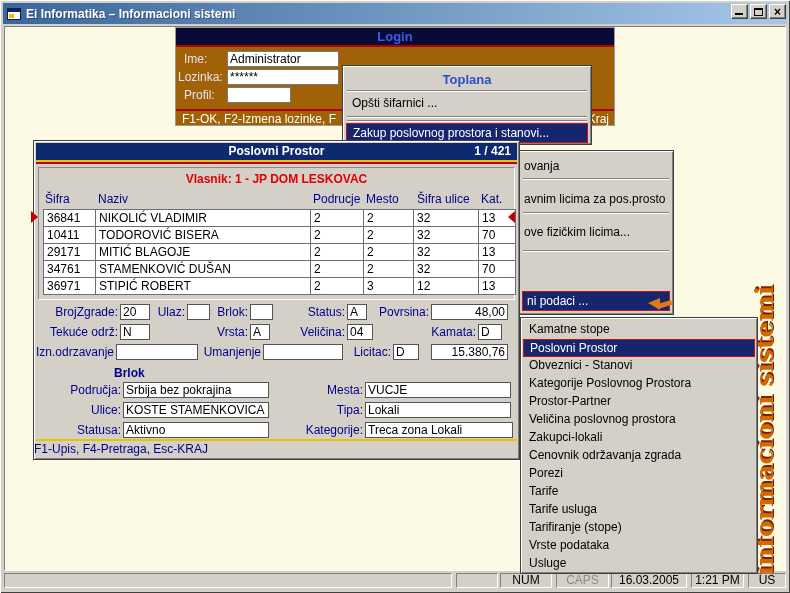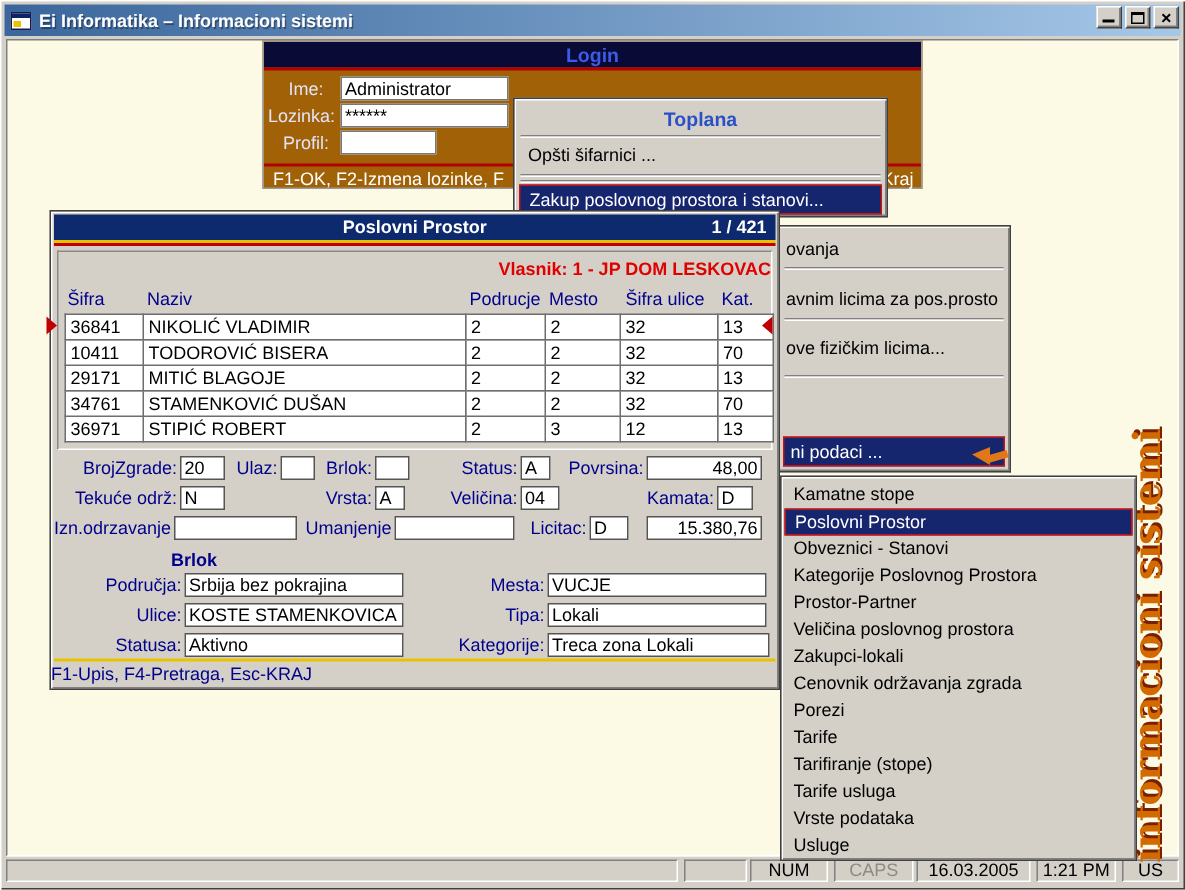--- a/index.html
+++ b/index.html
@@ -32,32 +32,32 @@
 .mitem.selected{background:var(--highlight_bg);border:1px solid var(--highlight_border);color:#fff;height:20px;line-height:18px}
 .tbox{position:absolute;height:16px;background:#fff;border:1px solid #545454;font-size:12px;line-height:14px;color:#000;
  padding:0 2px;overflow:hidden;white-space:nowrap}
 .tbox.num{text-align:right}
 .fl{position:absolute;color:var(--label_navy);font-size:12px;text-align:right;line-height:16px;white-space:nowrap}
 
 .login{position:absolute;left:175px;top:27px;width:440px;height:99px;background:#a16207;border:1px solid #9a9a9a;z-index:2}
 .login-tb{position:absolute;left:0;top:0;width:100%;height:17px;background:#0A0A36;text-align:center;
  font-weight:bold;font-size:13px;line-height:17px;color:var(--login_title)}
 .redline{position:absolute;left:0;width:100%;height:2px;background:#B40000}
-.ll{position:absolute;color:#E4E4F8;font-size:12px;text-align:center;line-height:16px}
+.ll{position:absolute;color:#E4E4F8;font-size:12px;text-align:left;line-height:16px}
 .lbox{position:absolute;height:16px;background:#fff;border:1px solid #777;font-size:12px;line-height:14px;color:#000;padding:0 2px}
 .login-foot{position:absolute;left:6px;top:84px;color:#fff;font-size:12px;white-space:nowrap}
 .login-foot-r{position:absolute;right:5px;top:84px;color:#fff;font-size:12px}
 
 .pp{position:absolute;left:33px;top:140px;width:487px;height:320px;z-index:4}
 .pp-title{position:absolute;left:2px;top:2px;width:481px;height:17px;background:var(--navy_title);color:#fff;
  font-weight:bold;font-size:12px;line-height:17px;text-align:center}
 .pp-counter{position:absolute;right:6px;top:0;font-weight:bold}
 .stripe{position:absolute;left:2px;width:481px;height:2px}
 .pp-panel{position:absolute;left:4px;top:26px;width:477px;height:133px;border:1px solid;border-color:#8a8a8a #fff #fff #8a8a8a}
-.owner{position:absolute;left:0;top:4px;width:100%;text-align:right;color:var(--owner_red);font-weight:bold;font-size:12px}
+.owner{position:absolute;left:0;top:4px;width:100%;text-align:center;color:var(--owner_red);font-weight:bold;font-size:12px}
 .col-h{position:absolute;top:24px;color:var(--label_navy);font-size:12px;white-space:nowrap}
 table.grid{position:absolute;left:4px;top:41px;border-collapse:collapse;table-layout:fixed}
 table.grid td{border:1px solid #6e6e6e;background:#fff;font-size:12px;height:17px;padding:0 3px;
  white-space:nowrap;overflow:hidden;color:#000}
 .marker{position:absolute;width:0;height:0;border-top:6px solid transparent;border-bottom:6px solid transparent}
 .marker-left{left:-3px;top:70px;border-left:7px solid #C00000}
 .marker-right{left:474px;top:70px;border-right:7px solid #C00000}
 .nz-head{position:absolute;left:80px;top:225px;color:var(--label_navy);font-weight:bold;font-size:12px}
 .pp-footer{position:absolute;left:0;top:301px;width:100%;color:var(--label_navy);font-size:12px}
 
@@ -157,23 +157,23 @@
       <div class="subitem">Veličina poslovnog prostora</div>
 
       <div class="subitem">Zakupci-lokali</div>
 
       <div class="subitem">Cenovnik održavanja zgrada</div>
 
       <div class="subitem">Porezi</div>
 
       <div class="subitem">Tarife</div>
 
+      <div class="subitem">Tarife usluga</div>
+
       <div class="subitem">Tarifiranje (stope)</div>
-
-      <div class="subitem">Tarife usluga</div>
 
       <div class="subitem">Vrste podataka</div>
 
       <div class="subitem">Usluge</div>
     </div>
 </div>
 
 <div class="pp win-raised">
   <div class="pp-title">
     <span>Poslovni Prostor</span>

